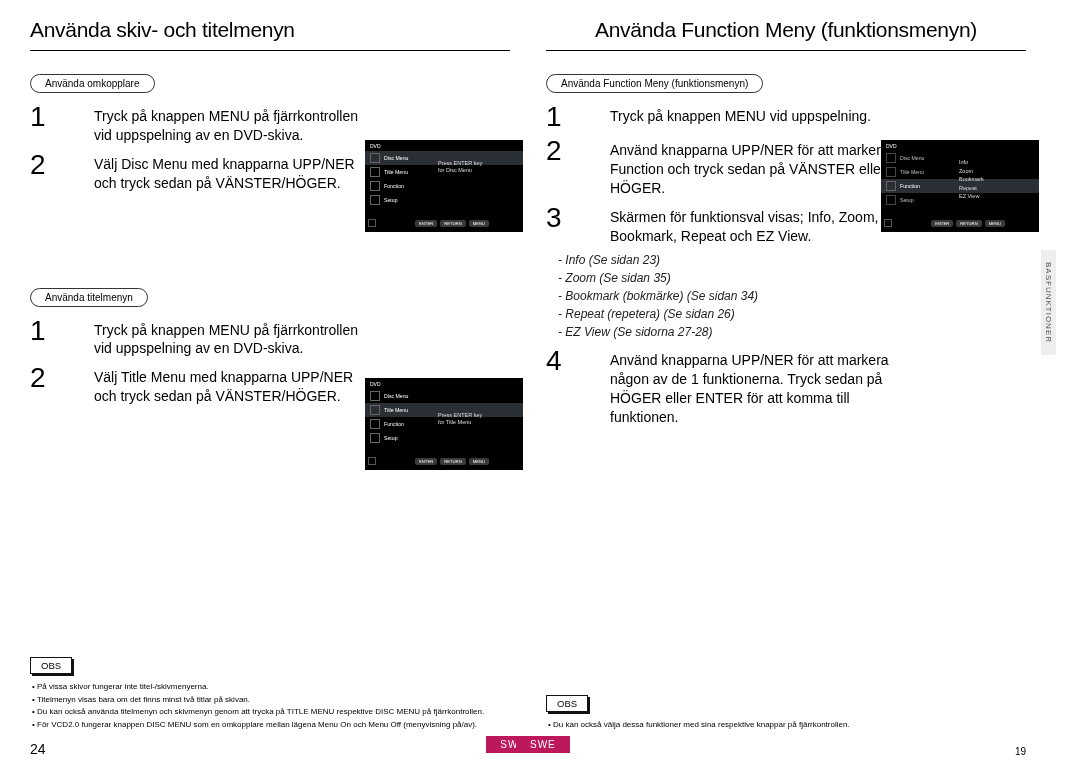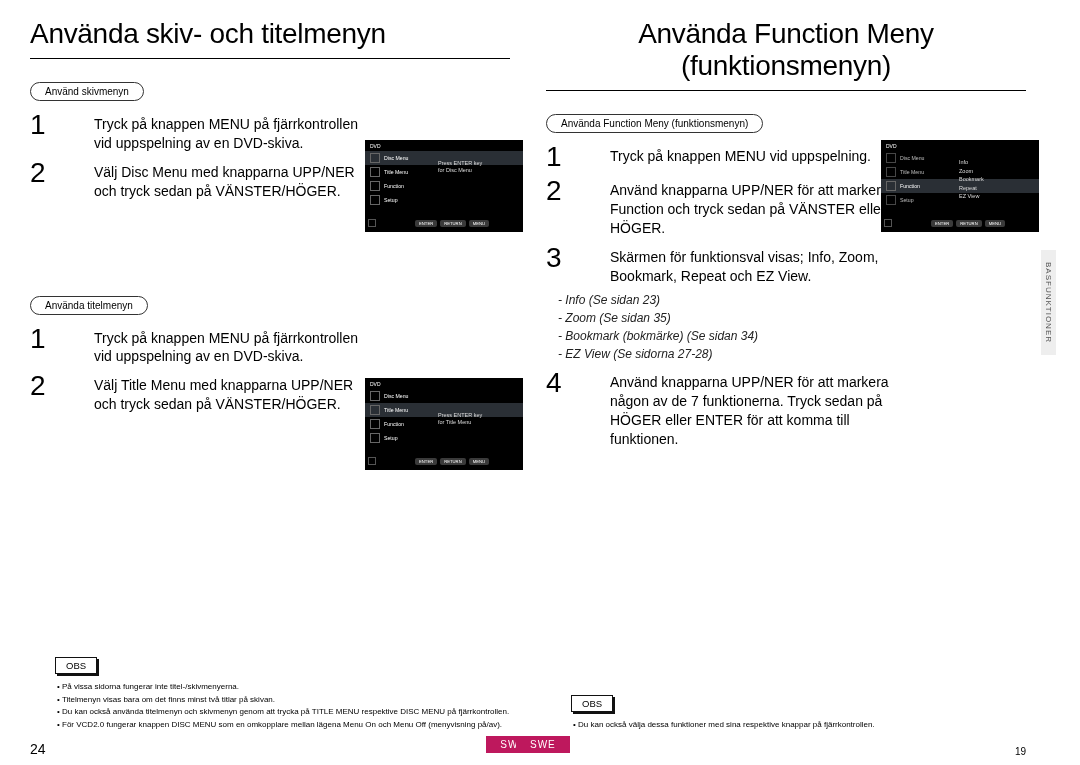--- a/index.html
+++ b/index.html
@@ -15,21 +15,21 @@
     width: 540px;
     height: 765px;
     position: absolute;
     top: 0;
     padding: 18px 30px 20px 30px;
   }
   .page-left { left: 0; }
   .page-right { left: 516px; }
 
   .page-title {
-    font-size: 28px;
+    font-size: 21px;
     font-weight: normal;
     letter-spacing: -0.3px;
     padding-bottom: 8px;
   }
   .page-right .page-title { text-align: center; }
   .hr {
     height: 1px;
     background: #000;
     margin-bottom: 22px;
   }
@@ -125,21 +125,20 @@
     line-height: 1.55;
     color: #ddd;
   }
 
   
   .obs {
     position: absolute;
     bottom: 32px;
     font-size: 9px;
     width: 480px;
-    margin-left: 25px;
   }
   .obs-label {
     border: 1px solid #111;
     box-shadow: 2px 2px 0 #111;
     padding: 2px 10px;
     display: inline-block;
     font-size: 9.5px;
     margin-bottom: 8px;
   }
   .obs ul { list-style: none; }
@@ -187,21 +186,21 @@
   }
 </style>
 </head>
 <body>
 
 <div class="page page-left">
   <div class="page-title">Använda skiv- och titelmenyn</div>
   <div class="hr"></div>
 
   <div>
-    <div class="section-label">Använd skivmenyn</div>
+    <div class="section-label">Använda omkopplare</div>
     <div class="steps">
       <div class="step">
         <div class="step-num">1</div>
         <div class="step-text">Tryck på knappen MENU på fjärrkontrollen vid uppspelning av en DVD-skiva.</div>
       </div>
       <div class="step">
         <div class="step-num">2</div>
         <div class="step-text">Välj Disc Menu med knapparna UPP/NER och tryck sedan på VÄNSTER/HÖGER.</div>
       </div>
     </div>
@@ -279,21 +278,21 @@
     <div class="osd-bottom">
       <span>ENTER</span>
       <span>RETURN</span>
       <span>MENU</span>
     </div>
   </div>
 
   <div class="obs">
     <div class="obs-label">OBS</div>
     <ul>
-      <li>På vissa sidorna fungerar inte titel-/skivmenyerna.</li>
+      <li>På vissa skivor fungerar inte titel-/skivmenyerna.</li>
       <li>Titelmenyn visas bara om det finns minst två titlar på skivan.</li>
       <li>Du kan också använda titelmenyn och skivmenyn genom att trycka på TITLE MENU respektive DISC MENU på fjärrkontrollen.</li>
       <li>För VCD2.0 fungerar knappen DISC MENU som en omkopplare mellan lägena Menu On och Menu Off (menyvisning på/av).</li>
     </ul>
   </div>
 
   <div class="page-num-left">24</div>
   <div class="lang-code lang-left">SWE</div>
 </div>
 
@@ -313,25 +312,26 @@
         <div class="step-text">Använd knapparna UPP/NER för att markera Function och tryck sedan på VÄNSTER eller HÖGER.</div>
       </div>
       <div class="step">
         <div class="step-num">3</div>
         <div class="step-text">Skärmen för funktionsval visas; Info, Zoom, Bookmark, Repeat och EZ View.</div>
       </div>
       <div class="sub-list">
         <div>Info (Se sidan 23)</div>
         <div>Zoom (Se sidan 35)</div>
         <div>Bookmark (bokmärke) (Se sidan 34)</div>
+        <div>Repeat (repetera) (Se sidan 26)</div>
         <div>EZ View (Se sidorna 27-28)</div>
       </div>
       <div class="step">
         <div class="step-num">4</div>
-        <div class="step-text">Använd knapparna UPP/NER för att markera någon av de 7 funktionerna. Tryck sedan på HÖGER eller ENTER för att komma till funktionen.</div>
+        <div class="step-text">Använd knapparna UPP/NER för att markera någon av de 1 funktionerna. Tryck sedan på HÖGER eller ENTER för att komma till funktionen.</div>
       </div>
     </div>
   </div>
 
   <div class="osd" style="top:140px; left:365px;">
     <div class="osd-top">DVD</div>
     <div class="osd-row" style="opacity:.7">
         <div class="osd-icon"></div>
         <span>Disc Menu</span>
       </div>

